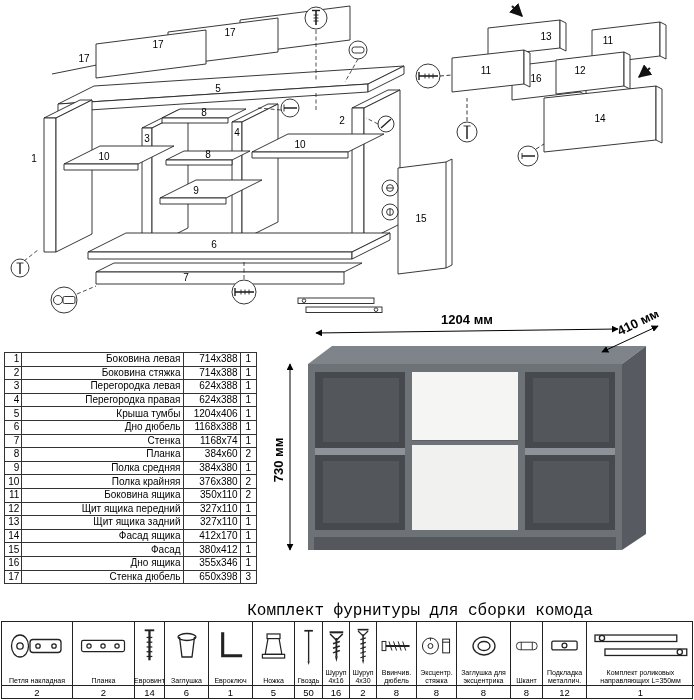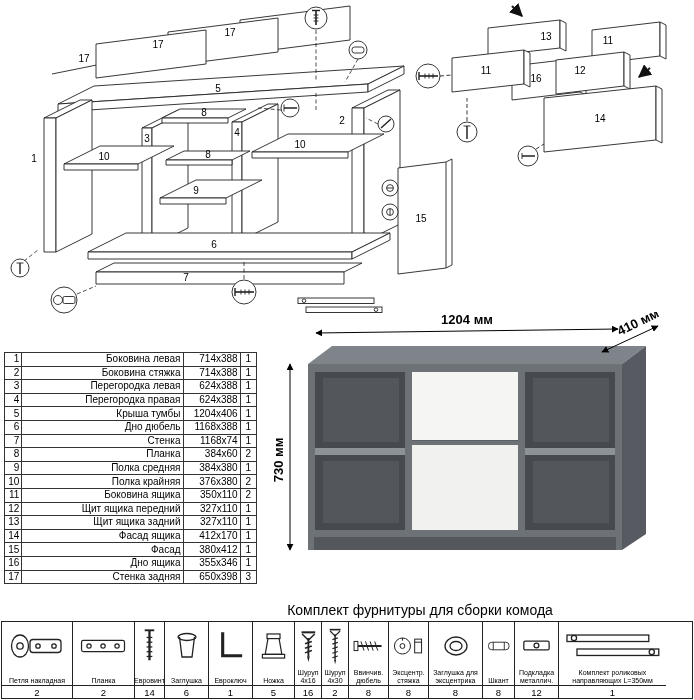--- a/index.html
+++ b/index.html
@@ -10,21 +10,21 @@
   svg text.dim { font-size:13px; font-weight:bold; }
   .diag { position:absolute; left:0; top:0; }
   .render { position:absolute; left:270px; top:312px; }
   .parts-table { position:absolute; left:4px; top:352px; width:253px; border-collapse:collapse; font-size:10px; }
   .parts-table td { border:1px solid #333; height:13.6px; padding:0 2px; line-height:1; white-space:nowrap; overflow:hidden; }
   .parts-table td.c-num { width:17px; text-align:right; }
   .parts-table td.c-name { width:158px; text-align:right; }
   .parts-table td.c-size { width:56px; text-align:right; }
   .parts-table td.c-qty { width:16px; text-align:center; }
   .caption { position:absolute; top:602px; left:150px; width:540px; text-align:center;
-             font-family:Liberation Sans, sans-serif; font-size:14px; }
+             font-family:Liberation Mono, monospace; font-size:16px; }
   .hw { position:absolute; left:1px; top:621px; width:692px; height:78px; display:flex; border:1px solid #222; background:#fff; }
   .hw-col { display:flex; flex-direction:column; border-left:1px solid #222; min-width:0; }
   .hw-col:first-child { border-left:none; }
   .hw-icon { flex:1 1 auto; display:flex; align-items:center; justify-content:center; overflow:hidden; padding:1px; }
   .hw-svg { height:40px; width:auto; max-width:95%; }
   .hw-name { font-size:7px; line-height:7.5px; text-align:center; padding:0 1px 1px; min-height:15px;
              display:flex; align-items:flex-end; justify-content:center; }
   .hw-qty { border-top:1px solid #222; font-size:9.5px; height:13px; line-height:13px; text-align:center; flex:0 0 13px; }
 </style>
 </head>
@@ -306,21 +306,21 @@
           <td class="c-qty">1</td>
         </tr>
         <tr>
           <td class="c-num">16</td>
           <td class="c-name">Дно ящика</td>
           <td class="c-size">355x346</td>
           <td class="c-qty">1</td>
         </tr>
         <tr>
           <td class="c-num">17</td>
-          <td class="c-name">Стенка задняя</td>
+          <td class="c-name">Стенка дюбель</td>
           <td class="c-size">650x398</td>
           <td class="c-qty">3</td>
         </tr>
       </tbody>
   </table>
 
   <svg class="render" width="424" height="296" viewBox="0 0 424 296">
     <defs>
       <marker id="ahr" viewBox="0 0 10 10" refX="9" refY="5" markerWidth="7" markerHeight="7" orient="auto-start-reverse">
         <path d="M0,0 L10,5 L0,10 z" fill="#000"></path>
@@ -426,20 +426,31 @@
       <div class="hw-col" style="flex: 0 0 42px;">
         <div class="hw-icon">
           <svg class="hw-svg" viewBox="0 0 40 40" stroke="#222" fill="none" stroke-width="1.3">
             <rect x="13" y="7" width="14" height="5"></rect>
             <path d="M14,12 L11,29 L29,29 L26,12"></path>
             <rect x="8" y="29" width="24" height="4"></rect>
           </svg>
         </div>
         <div class="hw-name">Ножка</div>
         <div class="hw-qty">5</div>
+      </div>
+      <div class="hw-col" style="flex: 0 0 28px;">
+        <div class="hw-icon">
+          <svg class="hw-svg" viewBox="0 0 16 42" stroke="#222" fill="none" stroke-width="1.3">
+            <line x1="8" y1="5" x2="8" y2="37" stroke-width="1.4"></line>
+            <line x1="3.5" y1="5" x2="12.5" y2="5" stroke-width="1.8"></line>
+            <path d="M6.8,37 L8,41 L9.2,37" fill="#222" stroke="none"></path>
+          </svg>
+        </div>
+        <div class="hw-name">Гвоздь</div>
+        <div class="hw-qty">50</div>
       </div>
       <div class="hw-col" style="flex: 0 0 27px;">
         <div class="hw-icon">
           <svg class="hw-svg" viewBox="0 0 20 34" stroke="#222" fill="none" stroke-width="1.3">
             <line x1="4" y1="5" x2="16" y2="5" stroke-width="1.8"></line>
             <path d="M4.5,6.5 L10,12 L15.5,6.5"></path>
             <line x1="10" y1="10" x2="10" y2="26" stroke-width="1.6"></line>
             <line x1="7" y1="15" x2="13" y2="13"></line>
             <line x1="7" y1="19" x2="13" y2="17"></line>
             <line x1="7" y1="23" x2="13" y2="21"></line>

